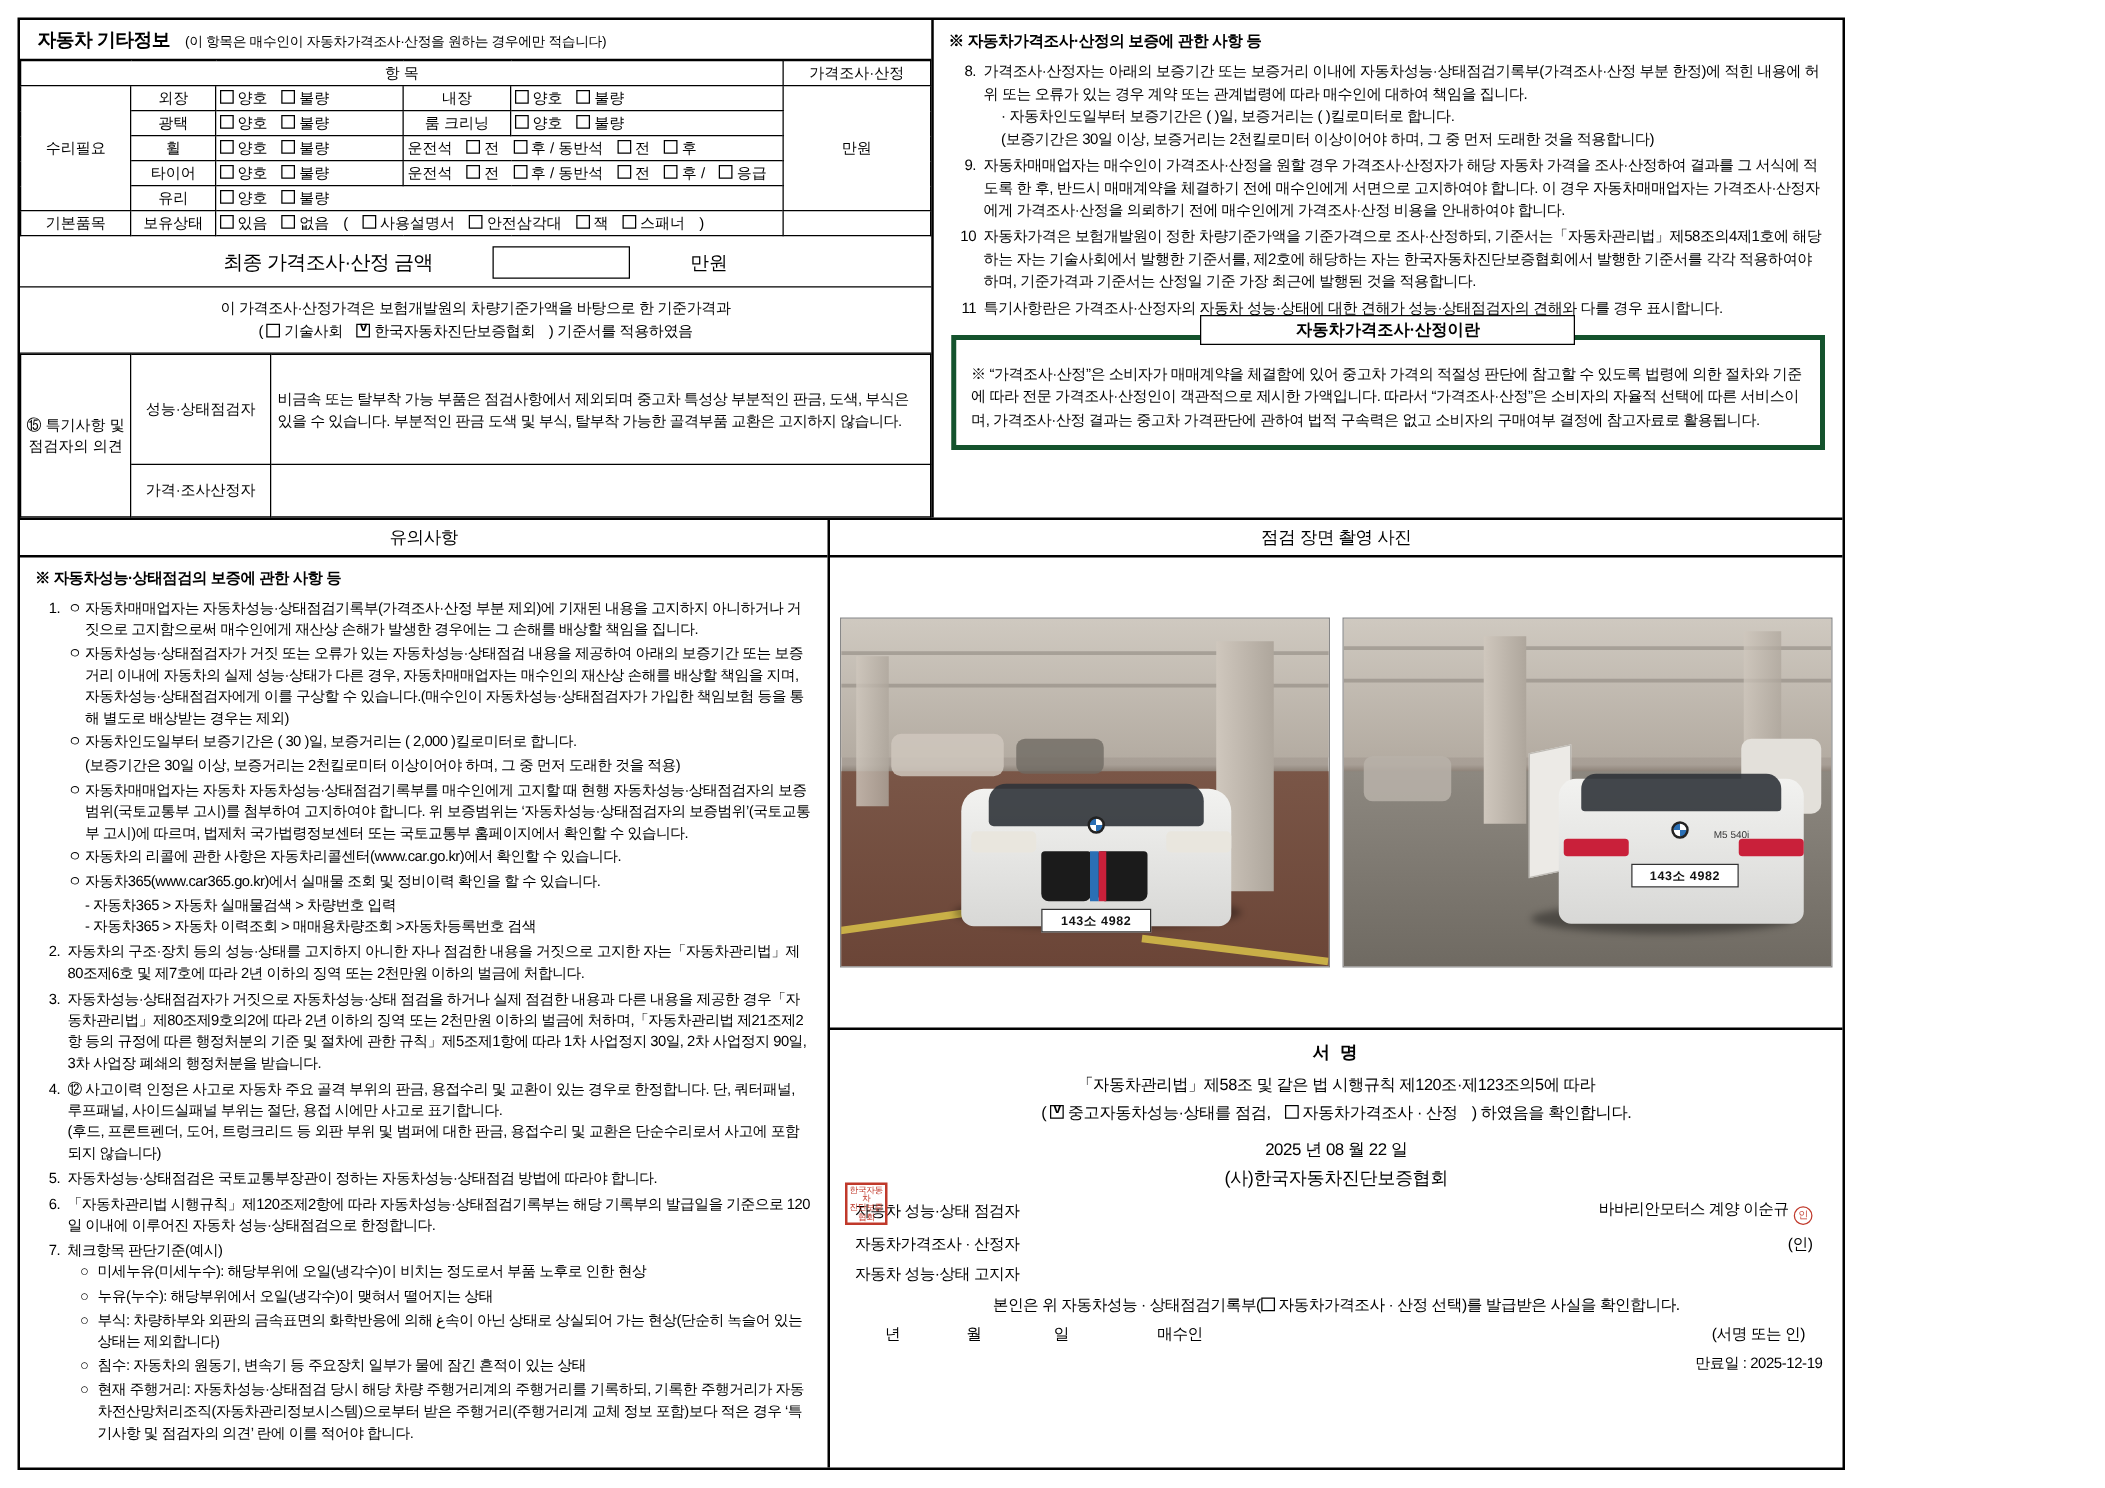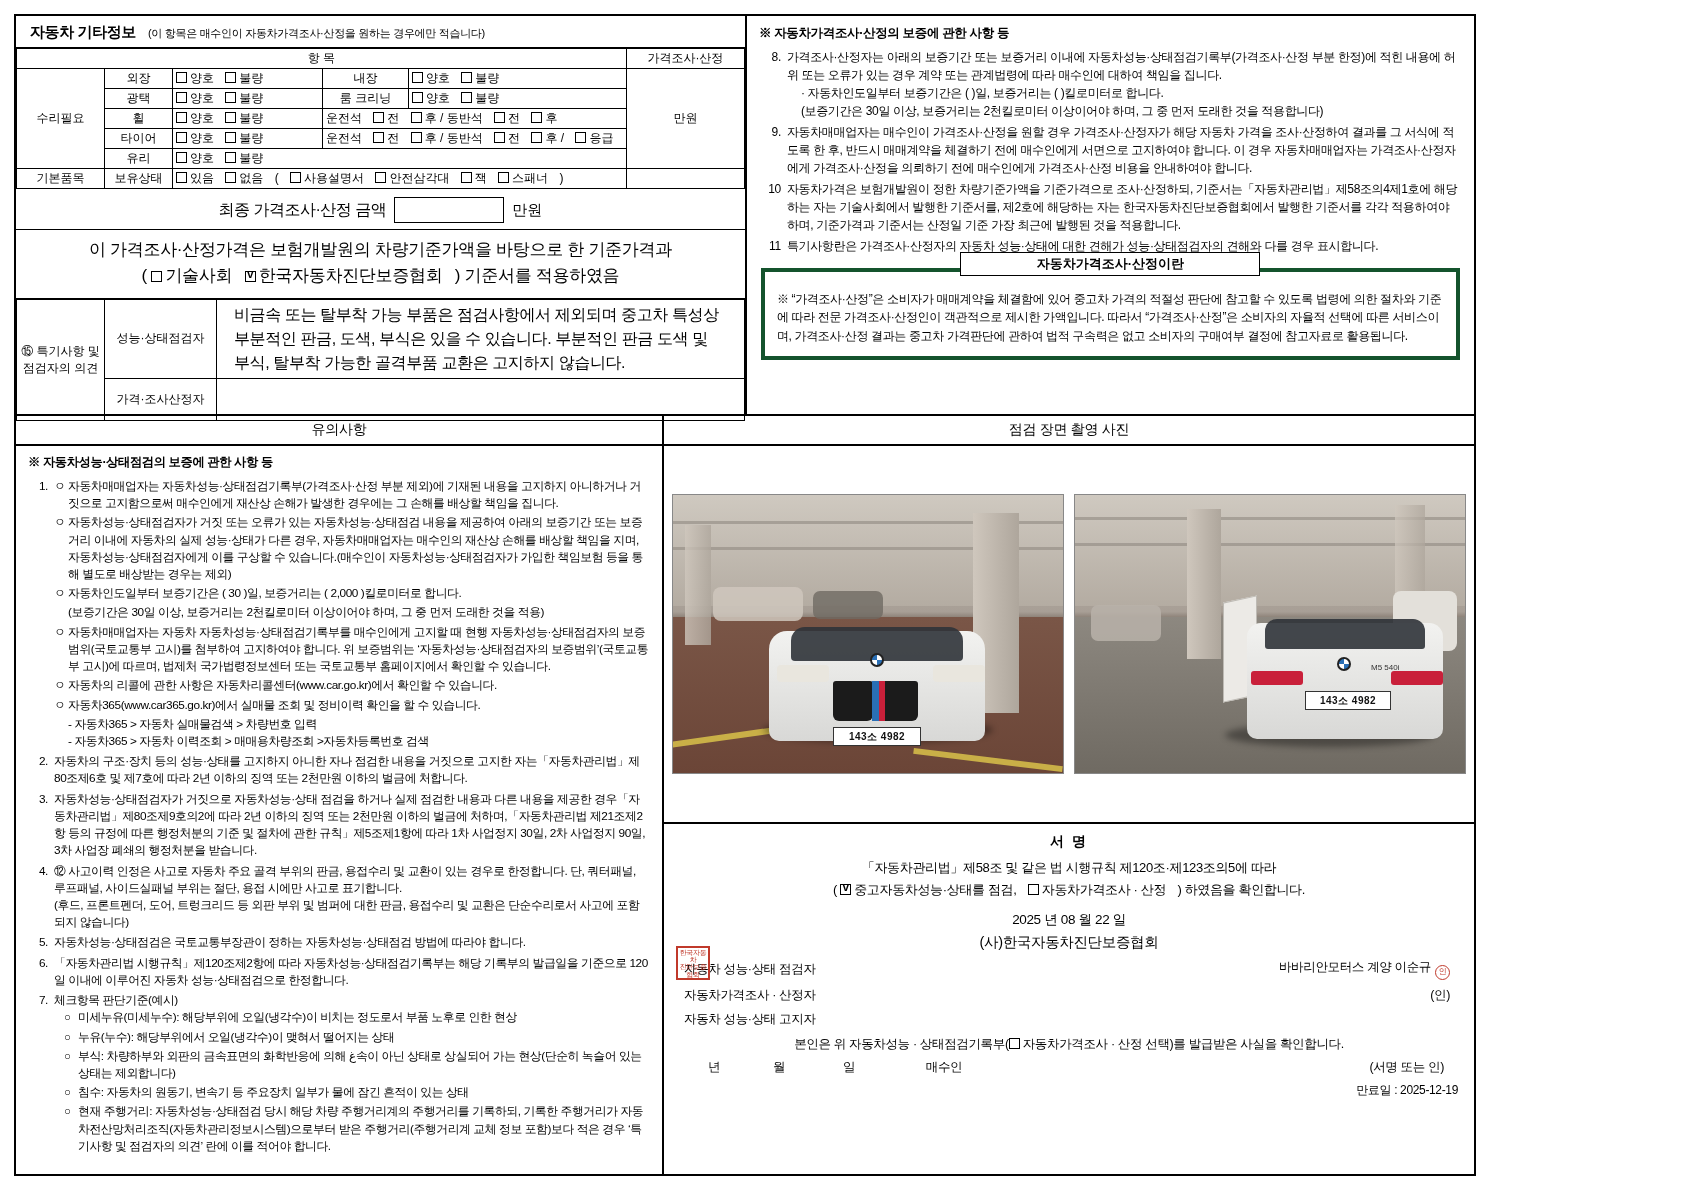--- a/index.html
+++ b/index.html
@@ -29,26 +29,26 @@
 
   table.grid { border-collapse:collapse; width:100%; }
   table.grid td, table.grid th { border:1px solid #000; padding:1px 3px; font-size:12px; vertical-align:middle; }
   .ctr { text-align:center; }
   .nowrap { white-space:nowrap; }
 
   .chk { display:inline-block; width:11px; height:11px; border:1px solid #000; margin-right:3px; position:relative; vertical-align:-1px; }
   .chk.on::after { content:"v"; position:absolute; left:1.5px; top:-3px; font-size:11px; font-weight:bold; line-height:11px;}
   .opt { display:inline-block; margin-right:8px; white-space:nowrap; }
 
-  .finalRow { display:flex; align-items:center; justify-content:center; padding:8px 0 6px; border-bottom:1px solid #000; }
+  .finalRow { display:flex; align-items:center; justify-content:center; padding:8px 0 6px; border-bottom:1px solid #000;gap:40px; }
   .finalRow .lbl { font-size:16px; letter-spacing:-0.5px; }
   .finalBox { width:110px; height:26px; border:1px solid #000; margin:0 8px; }
   .finalUnit { font-size:15px; }
 
-  .stdNote { text-align:center; padding:7px 0 8px; border-bottom:1px solid #000; line-height:1.55; font-size:17px; letter-spacing:-0.3px;}
+  .stdNote { text-align:center; padding:7px 0 8px; border-bottom:1px solid #000; line-height:1.55; font-size:12px; letter-spacing:-0.3px;}
 
   .sectTitle { text-align:center; font-size:14px; font-weight:normal; padding:5px 0; border-bottom:2px solid #000; letter-spacing:-0.3px;}
 
   .rtList { padding:8px 10px 4px 12px; font-size:12px; line-height:1.5; letter-spacing:-0.35px;}
   .rtHead { font-size:12.5px; font-weight:bold; margin-bottom:5px; }
   .li { display:flex; margin-bottom:3px; }
   .li .num { width:22px; text-align:right; flex:0 0 22px; margin-right:6px; }
   .li .body { flex:1; }
   .sub { margin-left:14px; }
 
@@ -222,21 +222,21 @@
           <span>) 기준서를 적용하였음</span>
         </div>
       </div>
 
       <table class="grid" style="border-top:none;flex:1">
         <tbody>
               <tr>
           <td class="ctr" rowspan="2" style="width:88px;white-space:pre-line">⑮ 특기사항 및
 점검자의 의견</td>
           <td class="ctr" style="width:112px">성능·상태점검자</td>
-          <td style="font-size:16px;line-height:1.5;padding:3px 17px;letter-spacing:-0.4px">비금속 또는 탈부착 가능 부품은 점검사항에서 제외되며 중고차 특성상 부분적인 판금, 도색, 부식은 있을 수 있습니다. 부분적인 판금 도색 및 부식, 탈부착 가능한 골격부품 교환은 고지하지 않습니다.</td>
+          <td style="font-size:12px;line-height:1.5;padding:3px 5px;letter-spacing:-0.4px">비금속 또는 탈부착 가능 부품은 점검사항에서 제외되며 중고차 특성상 부분적인 판금, 도색, 부식은 있을 수 있습니다. 부분적인 판금 도색 및 부식, 탈부착 가능한 골격부품 교환은 고지하지 않습니다.</td>
         </tr>
         <tr>
           <td class="ctr">가격·조사산정자</td>
           <td style="height:42px"></td>
         </tr>
       </tbody>
           </table>
     </div>
 
     <div class="rightTop">

